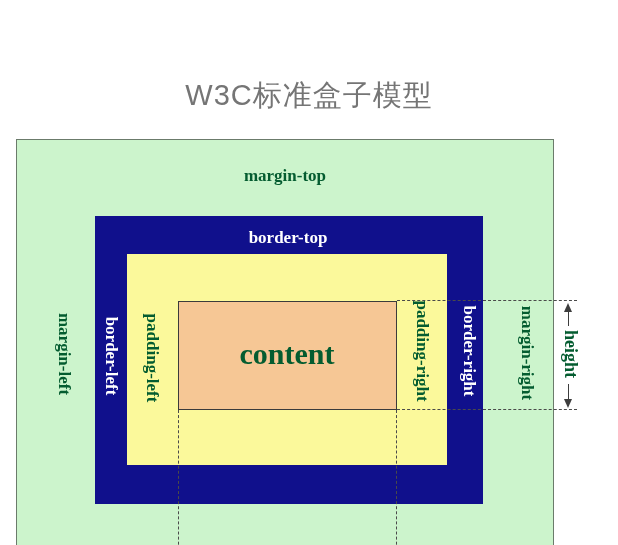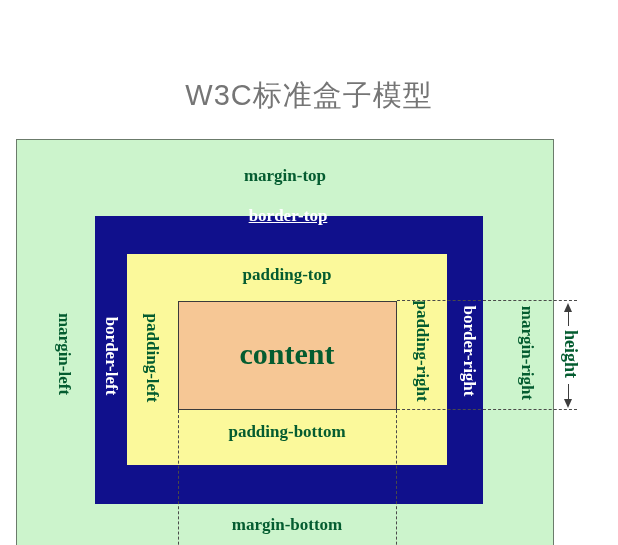--- a/index.html
+++ b/index.html
@@ -56,25 +56,22 @@
 <div class="stage">
 
   <div class="title">W3C标准盒子模型</div>
 
   <div class="box margin-box"></div>
   <div class="box border-box"></div>
   <div class="box padding-box"></div>
   <div class="box content-box"></div>
 
   <div class="lbl" style="left:285px; top:128px;">margin-top</div>
-  <div class="lbl white" style="left:288px; top:168px;text-decoration:underline;">border-top</div>
-  <div class="lbl" style="left:287px; top:227px;">padding-top</div>
+  <div class="lbl white" style="left:288px; top:190px;">border-top</div>
   <div class="lbl content-lbl" style="left:287px; top:306px;">content</div>
-  <div class="lbl" style="left:287px; top:384px;">padding-bottom</div>
-  <div class="lbl" style="left:287px; top:477px;">margin-bottom</div>
 
   <div class="lbl vert" style="left:64px;  top:306px;">margin-left</div>
   <div class="lbl vert white" style="left:111px; top:308px;">border-left</div>
   <div class="lbl vert" style="left:152px; top:310px;">padding-left</div>
   <div class="lbl vert" style="left:422px; top:303px;">padding-right</div>
   <div class="lbl vert white" style="left:469px; top:303px;">border-right</div>
   <div class="lbl vert" style="left:527px; top:305px;">margin-right</div>
 
   <div class="dash-v" style="left:178px; top:362px; height:160px;"></div>
   <div class="dash-v" style="left:396px; top:362px; height:160px;"></div>

